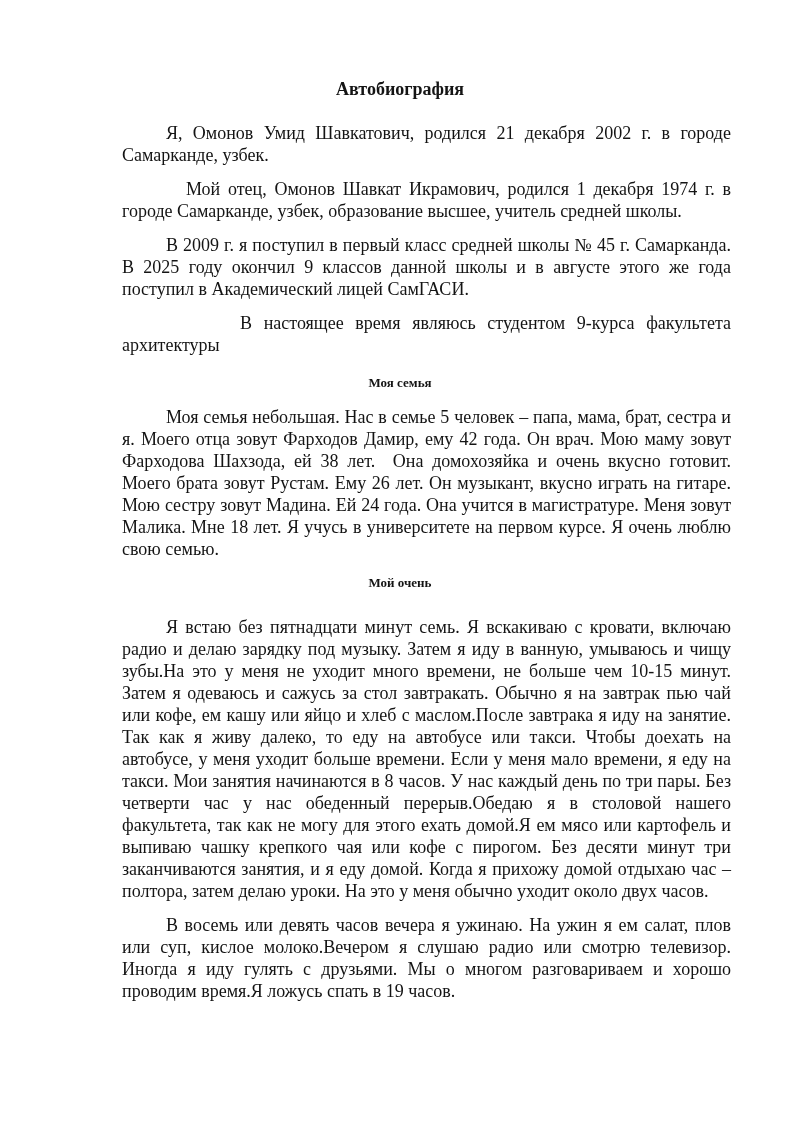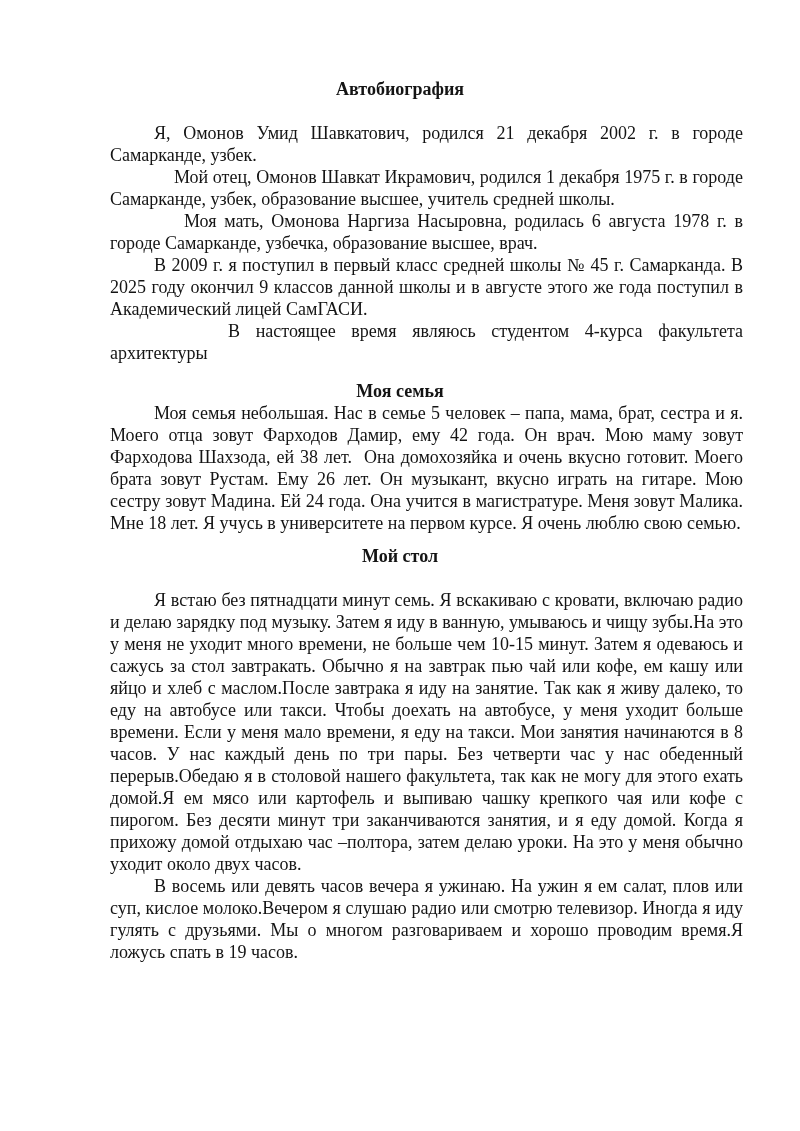--- a/index.html
+++ b/index.html
@@ -23,60 +23,59 @@
     background: #ffffff;
   }
   .doc-title {
     font-size: 18px;
     line-height: 22px;
     font-weight: bold;
     text-align: center;
     margin: 0 -57px 22px -110px; 
   }
   .section-heading {
-    font-size: 18px;
+    font-size: 13px;
     line-height: 22px;
     font-weight: bold;
     text-align: center;
     margin: 0 -57px 0 -110px;
   }
   .heading-family { margin-top: 16px; }
   .heading-day { margin-top: 11px; margin-bottom: 22px; }
   p.para {
     font-size: 18px;
     line-height: 22px;
     text-align: justify;
-    margin: 0;
+    margin: 12px;
   }
   .ind-a { text-indent: 44px; }
   .ind-b { text-indent: 64px; }
   .ind-c { text-indent: 74px; }
   .ind-d { text-indent: 118px; }
 </style>
 </head>
 <body>
 
 <div class="page">
 
   <h1 class="doc-title">Автобиография</h1>
 
   <p class="para ind-a">Я, Омонов Умид Шавкатович, родился 21 декабря 2002 г. в городе Самарканде, узбек.</p>
 
-  <p class="para ind-b">Мой отец, Омонов Шавкат Икрамович, родился 1 декабря 1975 г. в городе Самарканде, узбек, образование высшее, учитель средней школы.</p>
+  <p class="para ind-b">Мой отец, Омонов Шавкат Икрамович, родился 1 декабря 1974 г. в городе Самарканде, узбек, образование высшее, учитель средней школы.</p>
 
-  <p class="para ind-c">Моя мать, Омонова Наргиза Насыровна, родилась 6 августа 1978 г. в городе Самарканде, узбечка, образование высшее, врач.</p>
 
   <p class="para ind-a">В 2009 г. я поступил в первый класс средней школы № 45 г. Самарканда. В 2025 году окончил 9 классов данной школы и в августе этого же года поступил в Академический лицей СамГАСИ.</p>
 
 
-  <p class="para ind-d">В настоящее время являюсь студентом 4-курса факультета архитектуры</p>
+  <p class="para ind-d">В настоящее время являюсь студентом 9-курса факультета архитектуры</p>
 
   <h2 class="section-heading heading-family">Моя семья</h2>
 
   <p class="para ind-a">Моя семья небольшая. Нас в семье 5 человек – папа, мама, брат, сестра и я. Моего отца зовут Фарходов Дамир, ему 42 года. Он врач. Мою маму зовут Фарходова Шахзода, ей 38 лет.&nbsp; Она домохозяйка и очень вкусно готовит. Моего брата зовут Рустам. Ему 26 лет. Он музыкант, вкусно играть на гитаре. Мою сестру зовут Мадина. Ей 24 года. Она учится в магистратуре. Меня зовут Малика. Мне 18 лет. Я учусь в университете на первом курсе. Я очень люблю свою семью.</p>
 
-  <h2 class="section-heading heading-day">Мой стол</h2>
+  <h2 class="section-heading heading-day">Мой очень</h2>
 
   <p class="para ind-a">Я встаю без пятнадцати минут семь. Я вскакиваю с кровати, включаю радио и делаю зарядку под музыку. Затем я иду в ванную, умываюсь и чищу зубы.На это у меня не уходит много времени, не больше чем 10-15 минут. Затем я одеваюсь и сажусь за стол завтракать. Обычно я на завтрак пью чай или кофе, ем кашу или яйцо и хлеб с маслом.После завтрака я иду на занятие. Так как я живу далеко, то еду на автобусе или такси. Чтобы доехать на автобусе, у меня уходит больше времени. Если у меня мало времени, я еду на такси. Мои занятия начинаются в 8 часов. У нас каждый день по три пары. Без четверти час у нас обеденный перерыв.Обедаю я в столовой нашего факультета, так как не могу для этого ехать домой.Я ем мясо или картофель и выпиваю чашку крепкого чая или кофе с пирогом. Без десяти минут три заканчиваются занятия, и я еду домой. Когда я прихожу домой отдыхаю час –полтора, затем делаю уроки. На это у меня обычно уходит около двух часов.</p>
 
   <p class="para ind-a">В восемь или девять часов вечера я ужинаю. На ужин я ем салат, плов или суп, кислое молоко.Вечером я слушаю радио или смотрю телевизор. Иногда я иду гулять с друзьями. Мы о многом разговариваем и хорошо проводим время.Я ложусь спать в 19 часов.</p>
 
 </div>
 
 </body></html>

